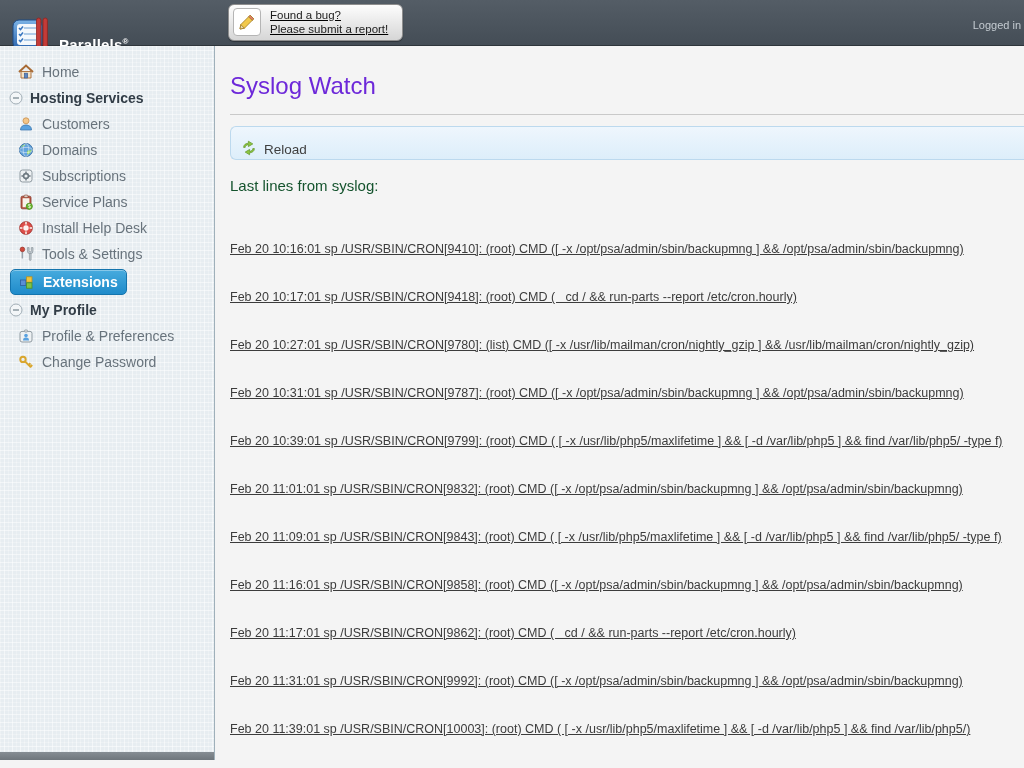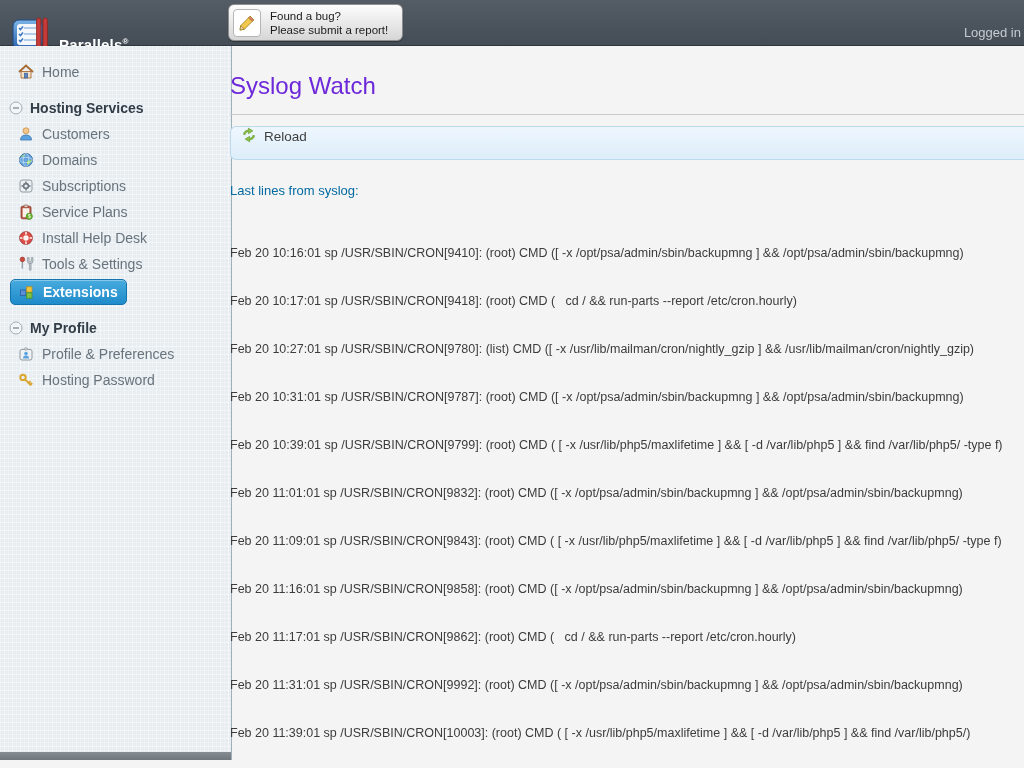--- a/index.html
+++ b/index.html
@@ -14,36 +14,37 @@
   .header {
     position: absolute; top: 0; left: 0; width: 1024px; height: 46px;
     background: linear-gradient(#545d66, #444d56);
     border-bottom: 1px solid #2e353b;
   }
   .brand { position: absolute; left: 12px; top: 5px; display: flex; align-items: center; gap: 9px; }
   .brand-text { color: #fff; line-height: 16px; font-size: 15px; font-weight: bold; letter-spacing: .2px; margin-top: 29px; }
   .brand-text sup { font-size: 8px; }
   .bug-button {
     position: absolute; left: 228px; top: 4px; height: 37px;
-    display: flex; align-items: flex-end; gap: 9px;
+    display: flex; align-items: flex-start; gap: 9px;
     background: linear-gradient(#fdfdfd, #d6d6d6);
     border: 1px solid #8e8e8e; border-radius: 6px;
     padding: 3px 14px 3px 4px; cursor: pointer;
     box-shadow: 0 1px 1px rgba(0,0,0,.35);
+    text-decoration: underline;
   }
   .bug-icon-box {
     width: 28px; height: 28px; background: #fff; border: 1px solid #b5b5b5;
     border-radius: 4px; display: flex; align-items: center; justify-content: center;
   }
   .bug-text { font-size: 11.5px; color: #1c1c1c; line-height: 14px; }
-  .logged-in { position: absolute; right: 3px; top: 25px; color: #c4cbd1; font-size: 13px; white-space: nowrap; }
+  .logged-in { position: absolute; right: 3px; top: 19px; color: #c4cbd1; font-size: 11px; white-space: nowrap; }
 
   
   .sidebar {
-    position: absolute; top: 46px; left: 0; width: 232px; bottom: 8px;
+    position: absolute; top: 46px; left: 0; width: 215px; bottom: 8px;
     background-color: #e7edf1;
     background-image:
       linear-gradient(rgba(255,255,255,.5) 1px, transparent 1px),
       linear-gradient(90deg, rgba(255,255,255,.5) 1px, transparent 1px),
       linear-gradient(rgba(171,189,200,.22) 1px, transparent 1px),
       linear-gradient(90deg, rgba(171,189,200,.22) 1px, transparent 1px);
     background-size: 4px 4px, 4px 4px, 8px 8px, 8px 8px;
     border-right: 1px solid #9fb0ba;
   }
   .sidebar::after {
@@ -51,21 +52,21 @@
     background: linear-gradient(#868d93, #6f767c);
   }
   .nav { padding-top: 13px; }
   .nav-item {
     height: 26px; display: flex; align-items: center; gap: 8px;
     padding-left: 18px; color: #68737c; font-size: 14px; cursor: pointer;
     white-space: nowrap;
   }
   .nav-group {
     height: 26px; display: flex; align-items: center; gap: 7px;
-    padding-left: 9px; margin-top: 10px;
+    padding-left: 9px; margin-top: 0;
     color: #323d47; font-size: 14px; font-weight: bold; cursor: pointer;
     white-space: nowrap;
   }
   .nav-item.selected {
     margin: 2px 0 2px 10px; width: 117px; height: 26px; padding-left: 8px;
     background: linear-gradient(#47abde, #1f8bca);
     border: 1px solid #1474ad; border-radius: 5px;
     color: #fff; font-weight: bold;
     box-shadow: inset 0 1px 0 rgba(255,255,255,.35);
     align-items: center;
@@ -75,26 +76,26 @@
 
   
   .main { position: absolute; left: 212px; top: 46px; right: 0; bottom: 0; overflow: hidden; }
   .page-title { margin: 26px 0 0 18px; font-size: 24px; font-weight: normal; color: #6d28d9; }
   .title-rule { margin: 14px 0 0 18px; border: none; border-top: 1px solid #c9c9c9; }
   .toolbar {
     margin: 11px 0 0 18px; height: 34px; width: calc(100% - 18px);
     background: linear-gradient(#eef6fd, #ddeefa);
     border: 1px solid #bcd9ee; border-right: none;
     border-radius: 6px 0 0 6px;
-    display: flex; align-items: flex-start; gap: 7px; padding-left: 10px;
+    display: flex; align-items: flex-end; gap: 7px; padding-left: 10px;
   }
   .toolbar-btn { display: flex; align-items: center; gap: 7px; cursor: pointer; color: #3f3f3f; font-size: 13.5px; }
-  .intro { margin: 23px 0 0 18px; font-size: 13px; color: #0369a1; }
+  .intro { margin: 17px 0 0 18px; font-size: 15px; color: #14532d; }
   .log { margin: 15px 0 0 18px; font-size: 12.5px; line-height: 16px; color: #3c3c3c; white-space: pre; overflow: hidden; }
-  .log div { white-space: pre; }
+  .log div { white-space: pre; text-decoration: underline; }
 </style>
 </head>
 <body>
 
 <div class="header">
   <div class="brand">
     <span>
       <svg width="38" height="36" viewBox="0 0 38 36">
         <defs>
           <linearGradient id="logoblue" x1="0" y1="0" x2="0" y2="1">
@@ -285,21 +286,21 @@
       <span class="icon16">
         <svg viewBox="0 0 16 16" width="16" height="16">
           <g stroke="#d9a62e" stroke-width="2" fill="none">
             <circle cx="5" cy="5.4" r="2.7"></circle>
             <path d="M7.2 7.6 L13 13.4"></path>
             <path d="M10.6 11 l1.8 -1.8"></path>
             <path d="M12.4 12.8 l1.8 -1.8"></path>
           </g>
         </svg>
       </span>
-      <span>Hosting Password</span>
+      <span>Change Password</span>
     </div>
 
   </div>
 </div>
 
 <div class="main">
   <h1 class="page-title">Syslog Watch</h1>
   <hr class="title-rule">
 
   <div class="toolbar">

